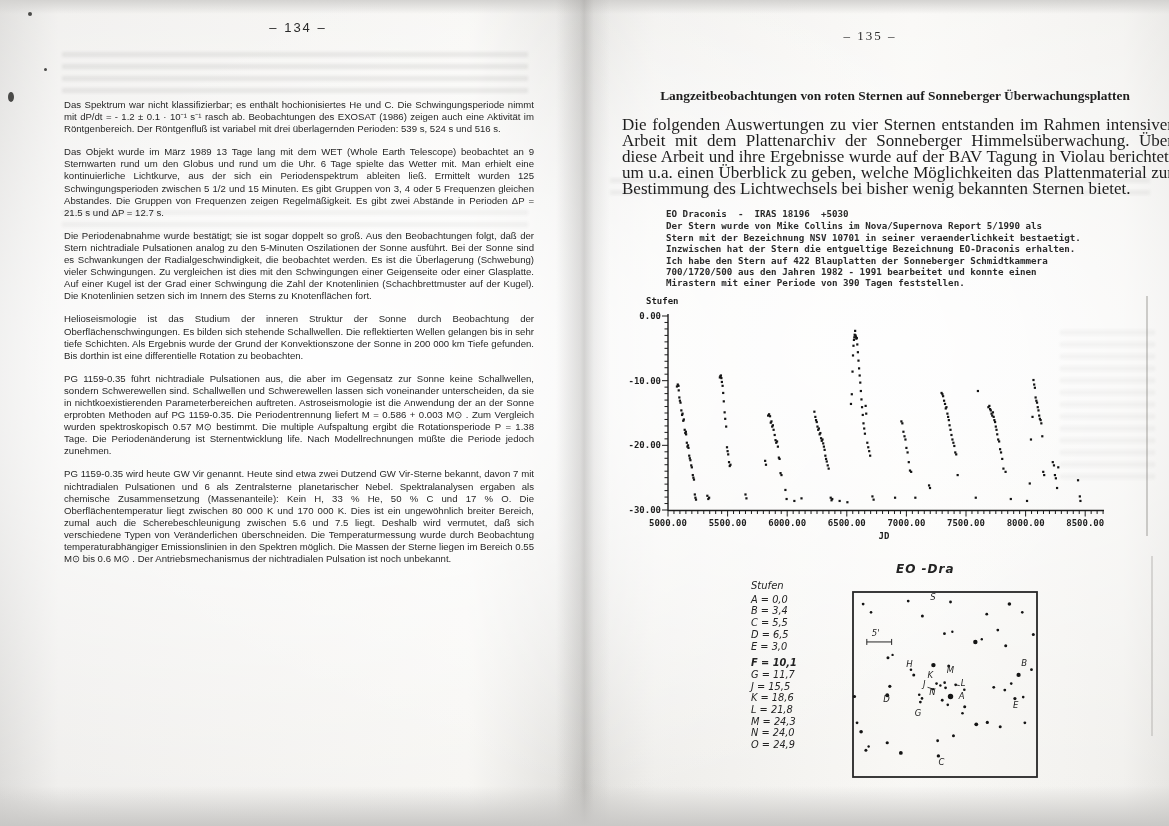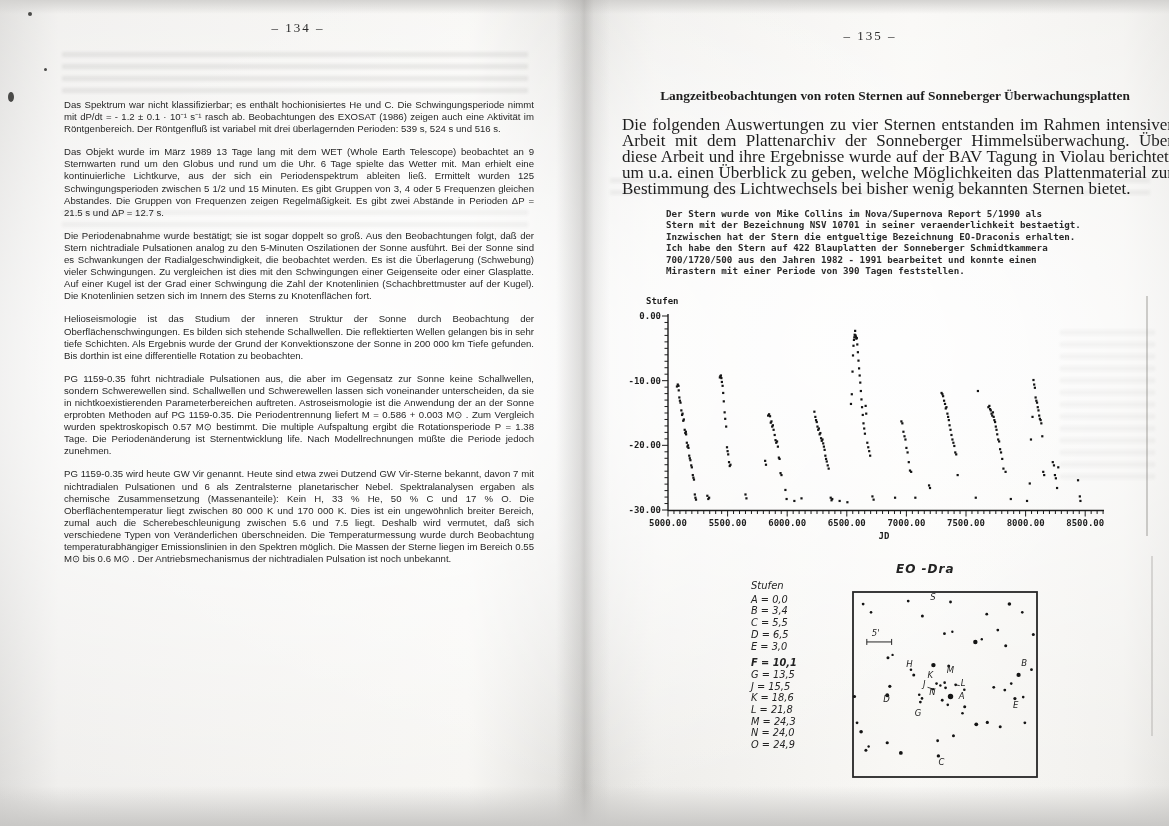--- a/index.html
+++ b/index.html
@@ -11,21 +11,21 @@
       linear-gradient(90deg,#dcdbd9 0,#efeeec 5%,#f6f5f2 40%,#dcdbd8 50%,#eeedea 56%,#f8f7f4 78%,#f1f0ed 96%,#e6e5e2 100%);
     font-family:"Liberation Sans",sans-serif;color:#222;
   }
   .scan::before{content:"";position:absolute;left:0;top:0;width:1169px;height:14px;
     background:linear-gradient(180deg,#d4d3d1,rgba(212,211,209,0));}
   .scan::after{content:"";position:absolute;left:0;bottom:0;width:1169px;height:40px;
     background:linear-gradient(0deg,#c9c8c6,rgba(201,200,198,0));pointer-events:none;}
   .gutter{position:absolute;left:556px;top:0;width:54px;height:826px;
     background:linear-gradient(90deg,rgba(120,118,115,0) 0,rgba(120,118,115,.22) 45%,rgba(120,118,115,.30) 52%,rgba(120,118,115,.10) 70%,rgba(120,118,115,0) 100%);}
   .page-num{position:absolute;font-size:13px;letter-spacing:2px;color:#2a2a2a;text-align:center;width:140px;}
-  #pn-left{left:228px;top:20px;font-family:Liberation Serif, serif;}
+  #pn-left{left:228px;top:20px;font-family:Liberation Sans, sans-serif;}
   #pn-right{left:800px;top:28px;font-family:"Liberation Serif",serif;}
   
   .body-col{position:absolute;left:64px;top:99px;width:470px;}
   .body-col p{margin:0 0 11px 0;font-size:9.6px;line-height:12.1px;text-align:justify;color:#272727;
     font-family:"Liberation Sans",sans-serif;}
   
   .rp-title{position:absolute;left:606px;top:74px;width:550px;margin:14px;text-align:center;
     font-family:"Liberation Serif",serif;font-size:13.4px;font-weight:bold;color:#1d1d1d;}
   .rp-intro{position:absolute;left:606px;top:101px;width:551px;margin:16px;text-align:justify;
     font-family:"Liberation Serif",serif;font-size:17px;line-height:15.9px;color:#1d1d1d;}
@@ -79,20 +79,21 @@
     <p>PG 1159-0.35 wird heute GW Vir genannt. Heute sind etwa zwei Dutzend GW Vir-Sterne bekannt, davon 7 mit nichtradialen Pulsationen und 6 als Zentralsterne planetarischer Nebel. Spektralanalysen ergaben als chemische Zusammensetzung (Massenanteile): Kein H, 33 % He, 50 % C und 17 % O. Die Oberflächentemperatur liegt zwischen 80 000 K und 170 000 K. Dies ist ein ungewöhnlich breiter Bereich, zumal auch die Scherebeschleunigung zwischen 5.6 und 7.5 liegt. Deshalb wird vermutet, daß sich verschiedene Typen von Veränderlichen überschneiden. Die Temperaturmessung wurde durch Beobachtung temperaturabhängiger Emissionslinien in den Spektren möglich. Die Massen der Sterne liegen im Bereich 0.55 M⊙ bis 0.6 M⊙ . Der Antriebsmechanismus der nichtradialen Pulsation ist noch unbekannt.</p>
   </div>
 
   <div id="pn-right" class="page-num">–  135  –</div>
 
   <h1 class="rp-title">Langzeitbeobachtungen von roten Sternen auf  Sonneberger Überwachungsplatten</h1>
 
   <p class="rp-intro">Die folgenden Auswertungen zu vier Sternen entstanden im Rahmen intensiver Arbeit mit dem Plattenarchiv der Sonneberger Himmelsüberwachung. Über diese Arbeit und ihre Ergebnisse wurde auf  der BAV Tagung  in Violau berichtet, um u.a. einen Überblick zu geben, welche Möglichkeiten das Plattenmaterial zur Bestimmung des Lichtwechsels bei bisher wenig bekannten Sternen bietet.</p>
 
   <div class="typed">
+    <div class="typed-heading">EO Draconis  -  IRAS 18196  +5030</div>
     <div id="typed-lines"><div>Der Stern wurde von Mike Collins im Nova/Supernova Report 5/1990 als</div><div>Stern mit der Bezeichnung NSV 10701 in seiner veraenderlichkeit bestaetigt.</div><div>Inzwischen hat der Stern die entgueltige Bezeichnung EO-Draconis erhalten.</div><div>Ich habe den Stern auf 422 Blauplatten der Sonneberger Schmidtkammera</div><div>700/1720/500 aus den Jahren 1982 - 1991 bearbeitet und konnte einen</div><div>Mirastern mit einer Periode von 390 Tagen feststellen.</div></div>
   </div>
 
   <div class="lightcurve">
     <svg id="lc-svg" width="522" height="248">
         <line x1="40" y1="216.5" x2="476" y2="216.5" stroke="#1c1c1c" stroke-width="1.4"></line>
         <line x1="40" y1="20" x2="40" y2="217" stroke="#1c1c1c" stroke-width="1.4"></line>
         <line x1="40" y1="22" x2="34" y2="22" stroke="#1c1c1c" stroke-width="1"></line>
         <line x1="40" y1="28.4667" x2="36.5" y2="28.4667" stroke="#1c1c1c" stroke-width="1"></line>
         <line x1="40" y1="34.9334" x2="36.5" y2="34.9334" stroke="#1c1c1c" stroke-width="1"></line>
@@ -435,21 +436,21 @@
   </div>
 
   <div class="legend hand" id="legend">
       <div class="legend-title">Stufen</div>
       <div>A = 0,0</div>
       <div>B = 3,4</div>
       <div>C = 5,5</div>
       <div>D = 6,5</div>
       <div>E = 3,0</div>
       <div class="gap">F = 10,1</div>
-      <div>G = 13,5</div>
+      <div>G = 11,7</div>
       <div>J = 15,5</div>
       <div>K = 18,6</div>
       <div>L = 21,8</div>
       <div>M = 24,3</div>
       <div>N = 24,0</div>
       <div>O = 24,9</div>
     </div>
 
   <div class="finder-title hand">EO -Dra</div>
   <div class="finder">

